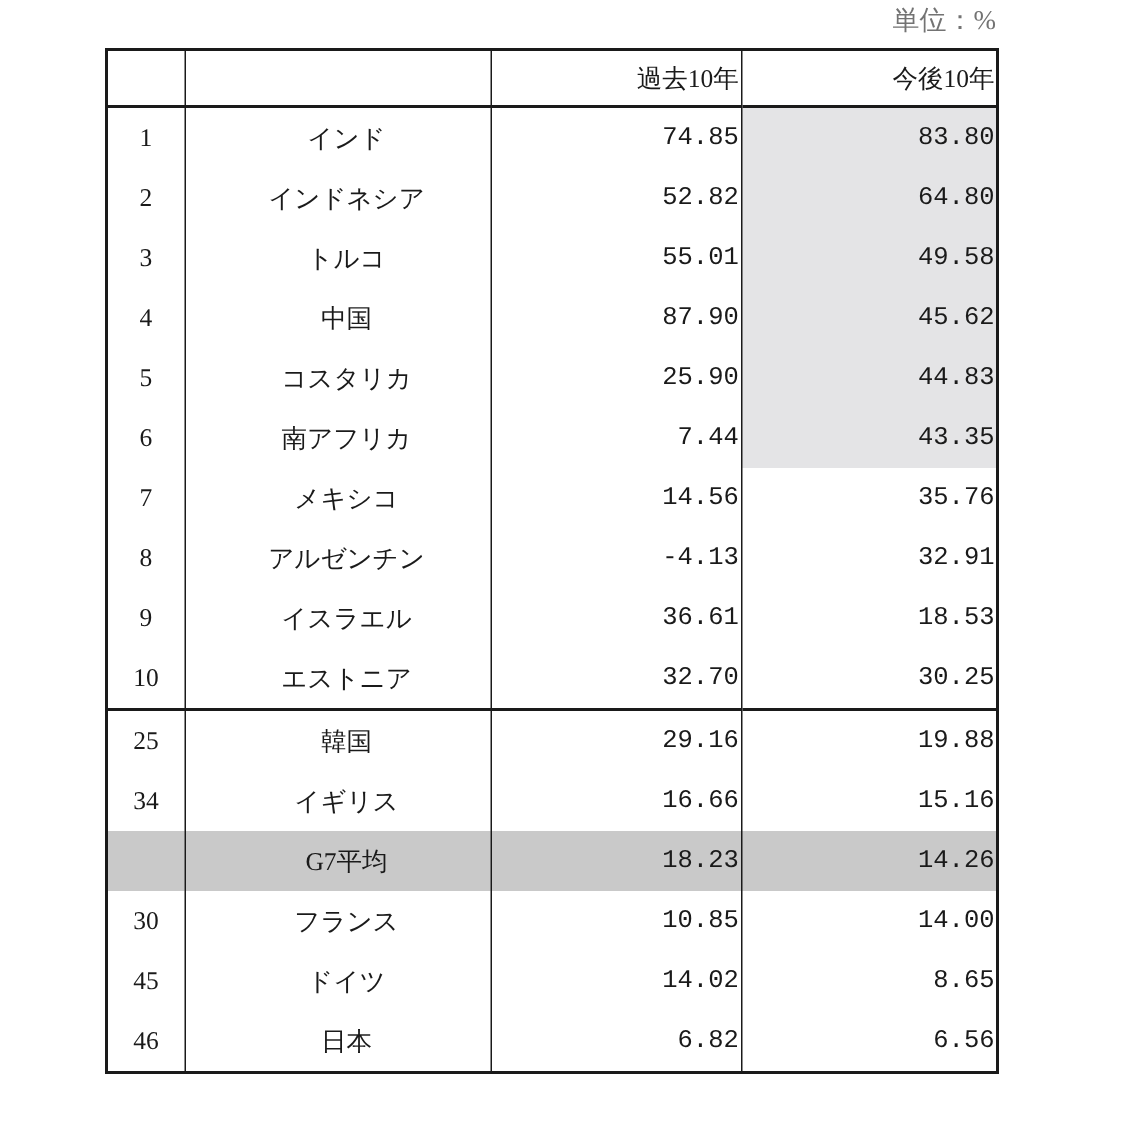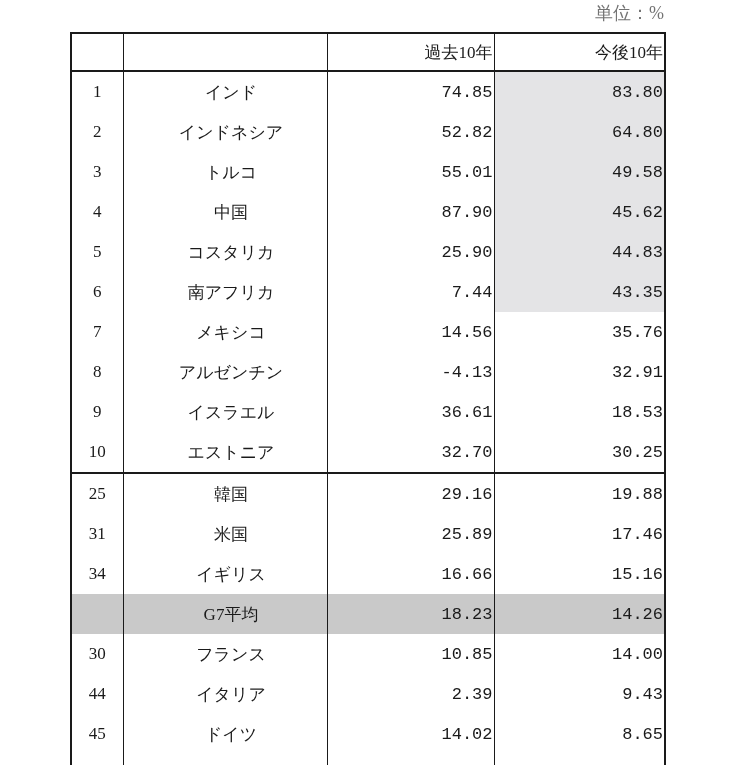--- a/index.html
+++ b/index.html
@@ -162,50 +162,38 @@
         <td class="num">32.70</td>
         <td class="num future">30.25</td>
       </tr>
       <tr class="thick-top">
         <td class="rank">25</td>
         <td class="country">韓国</td>
         <td class="num">29.16</td>
         <td class="num future">19.88</td>
       </tr>
       <tr>
-        <td class="rank">31</td>
-        <td class="country">米国</td>
-        <td class="num">25.89</td>
-        <td class="num future">17.46</td>
-      </tr>
-      <tr>
         <td class="rank">34</td>
         <td class="country">イギリス</td>
         <td class="num">16.66</td>
         <td class="num future">15.16</td>
       </tr>
       <tr class="g7">
         <td class="rank"></td>
         <td class="country">G7平均</td>
         <td class="num">18.23</td>
         <td class="num future">14.26</td>
       </tr>
       <tr>
         <td class="rank">30</td>
         <td class="country">フランス</td>
         <td class="num">10.85</td>
         <td class="num future">14.00</td>
       </tr>
       <tr>
-        <td class="rank">44</td>
-        <td class="country">イタリア</td>
-        <td class="num">2.39</td>
-        <td class="num future">9.43</td>
-      </tr>
-      <tr>
         <td class="rank">45</td>
         <td class="country">ドイツ</td>
         <td class="num">14.02</td>
         <td class="num future">8.65</td>
       </tr>
       <tr>
         <td class="rank">46</td>
         <td class="country">日本</td>
         <td class="num">6.82</td>
         <td class="num future">6.56</td>

